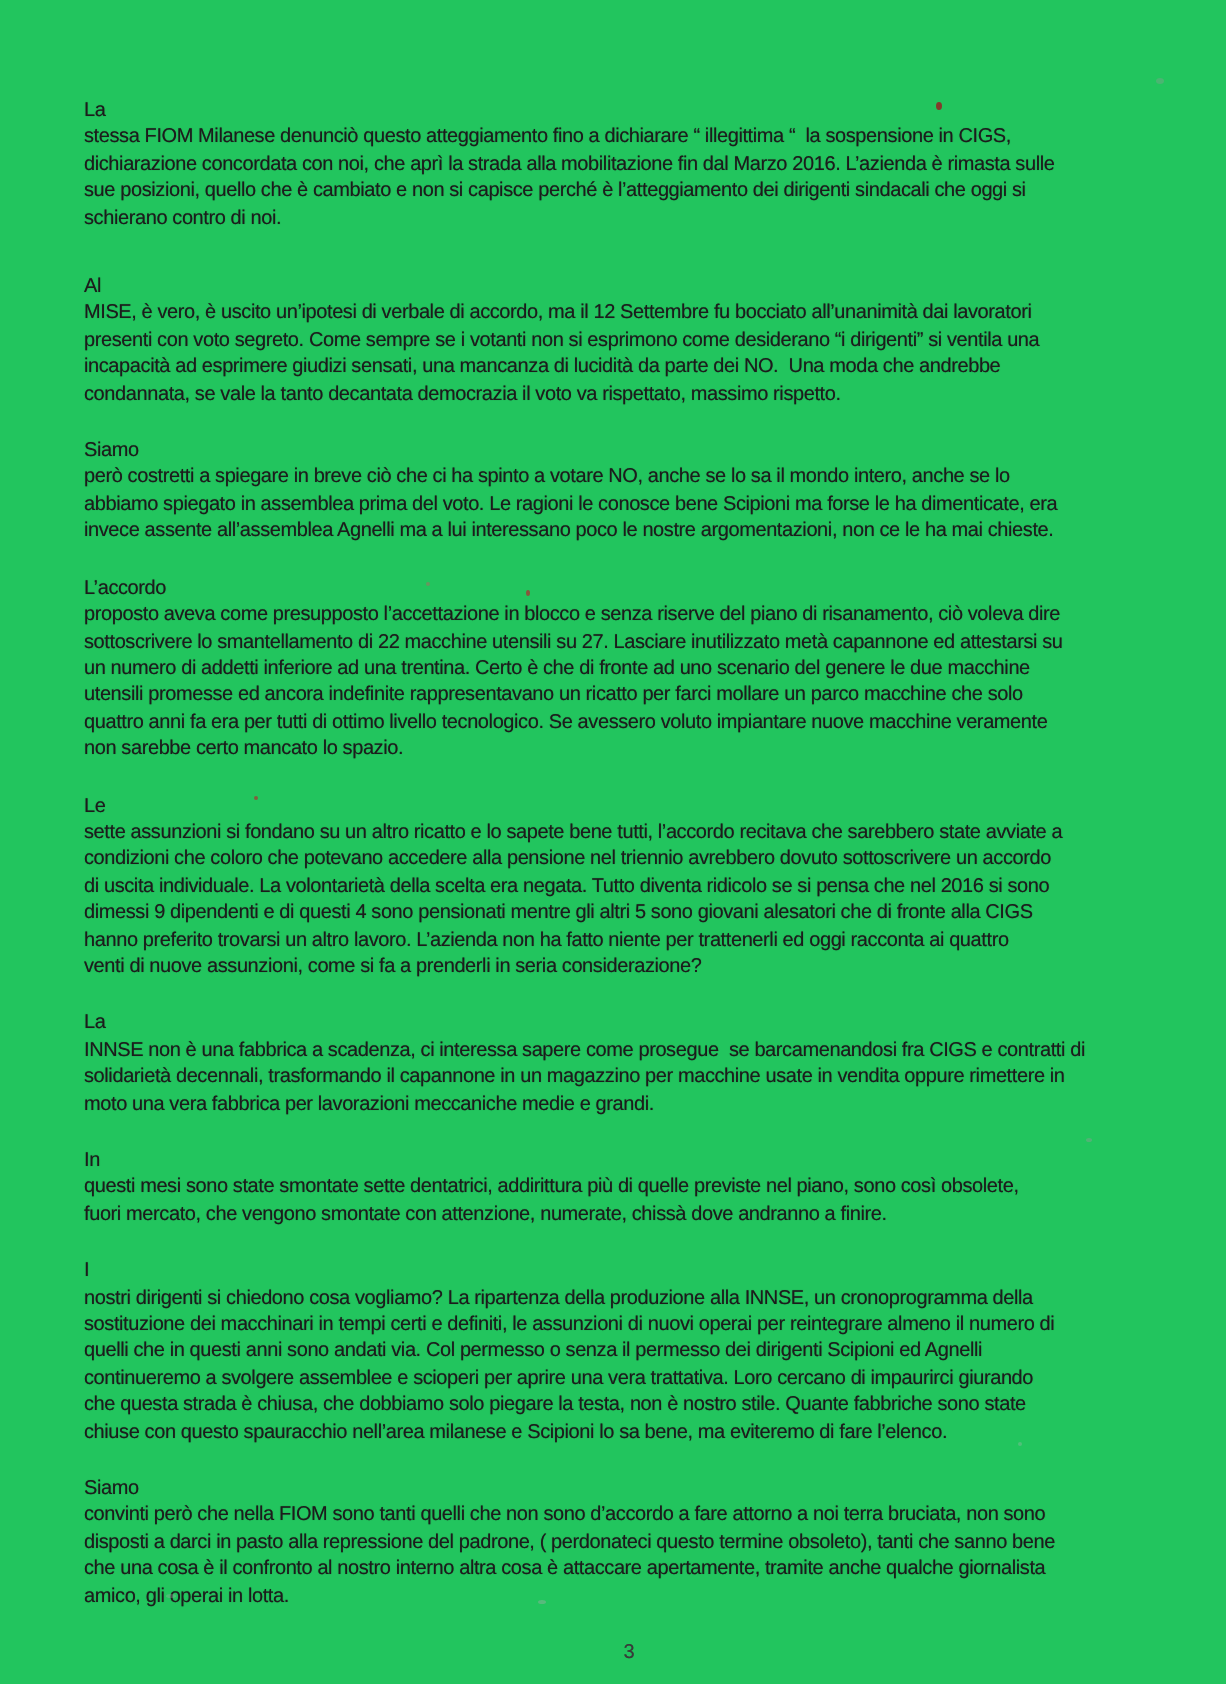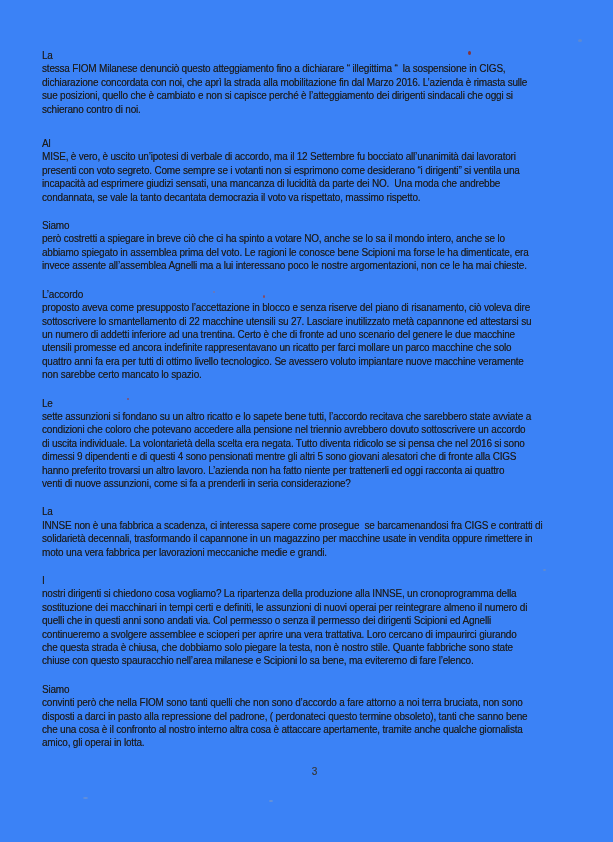--- a/index.html
+++ b/index.html
@@ -4,21 +4,21 @@
 <style>
   html, body { margin: 0; padding: 0; }
   body {
     width: 613px; height: 842px;
     background: #ffffff;
     font-family: "Liberation Sans", sans-serif;
   }
   .page {
     position: relative;
     width: 613px; height: 842px;
-    background: #3b82f6;
+    background: #22c55e;
     overflow: hidden;
   }
   .text-block {
     position: absolute;
     left: 42px; top: 49px; right: 26px;
   }
   .para {
     margin: 0 0 15px 0;
     white-space: pre;
     font-size: 10px;
@@ -68,20 +68,23 @@
 sette assunzioni si fondano su un altro ricatto e lo sapete bene tutti, l’accordo recitava che sarebbero state avviate a
 condizioni che coloro che potevano accedere alla pensione nel triennio avrebbero dovuto sottoscrivere un accordo
 di uscita individuale. La volontarietà della scelta era negata. Tutto diventa ridicolo se si pensa che nel 2016 si sono
 dimessi 9 dipendenti e di questi 4 sono pensionati mentre gli altri 5 sono giovani alesatori che di fronte alla CIGS
 hanno preferito trovarsi un altro lavoro. L’azienda non ha fatto niente per trattenerli ed oggi racconta ai quattro
 venti di nuove assunzioni, come si fa a prenderli in seria considerazione?</p>
     <p class="para">La
 INNSE non è una fabbrica a scadenza, ci interessa sapere come prosegue  se barcamenandosi fra CIGS e contratti di
 solidarietà decennali, trasformando il capannone in un magazzino per macchine usate in vendita oppure rimettere in
 moto una vera fabbrica per lavorazioni meccaniche medie e grandi.</p>
+    <p class="para">In
+questi mesi sono state smontate sette dentatrici, addirittura più di quelle previste nel piano, sono così obsolete,
+fuori mercato, che vengono smontate con attenzione, numerate, chissà dove andranno a finire.</p>
     <p class="para">I
 nostri dirigenti si chiedono cosa vogliamo? La ripartenza della produzione alla INNSE, un cronoprogramma della
 sostituzione dei macchinari in tempi certi e definiti, le assunzioni di nuovi operai per reintegrare almeno il numero di
 quelli che in questi anni sono andati via. Col permesso o senza il permesso dei dirigenti Scipioni ed Agnelli
 continueremo a svolgere assemblee e scioperi per aprire una vera trattativa. Loro cercano di impaurirci giurando
 che questa strada è chiusa, che dobbiamo solo piegare la testa, non è nostro stile. Quante fabbriche sono state
 chiuse con questo spauracchio nell’area milanese e Scipioni lo sa bene, ma eviteremo di fare l’elenco.</p>
     <p class="para">Siamo
 convinti però che nella FIOM sono tanti quelli che non sono d’accordo a fare attorno a noi terra bruciata, non sono
 disposti a darci in pasto alla repressione del padrone, ( perdonateci questo termine obsoleto), tanti che sanno bene

